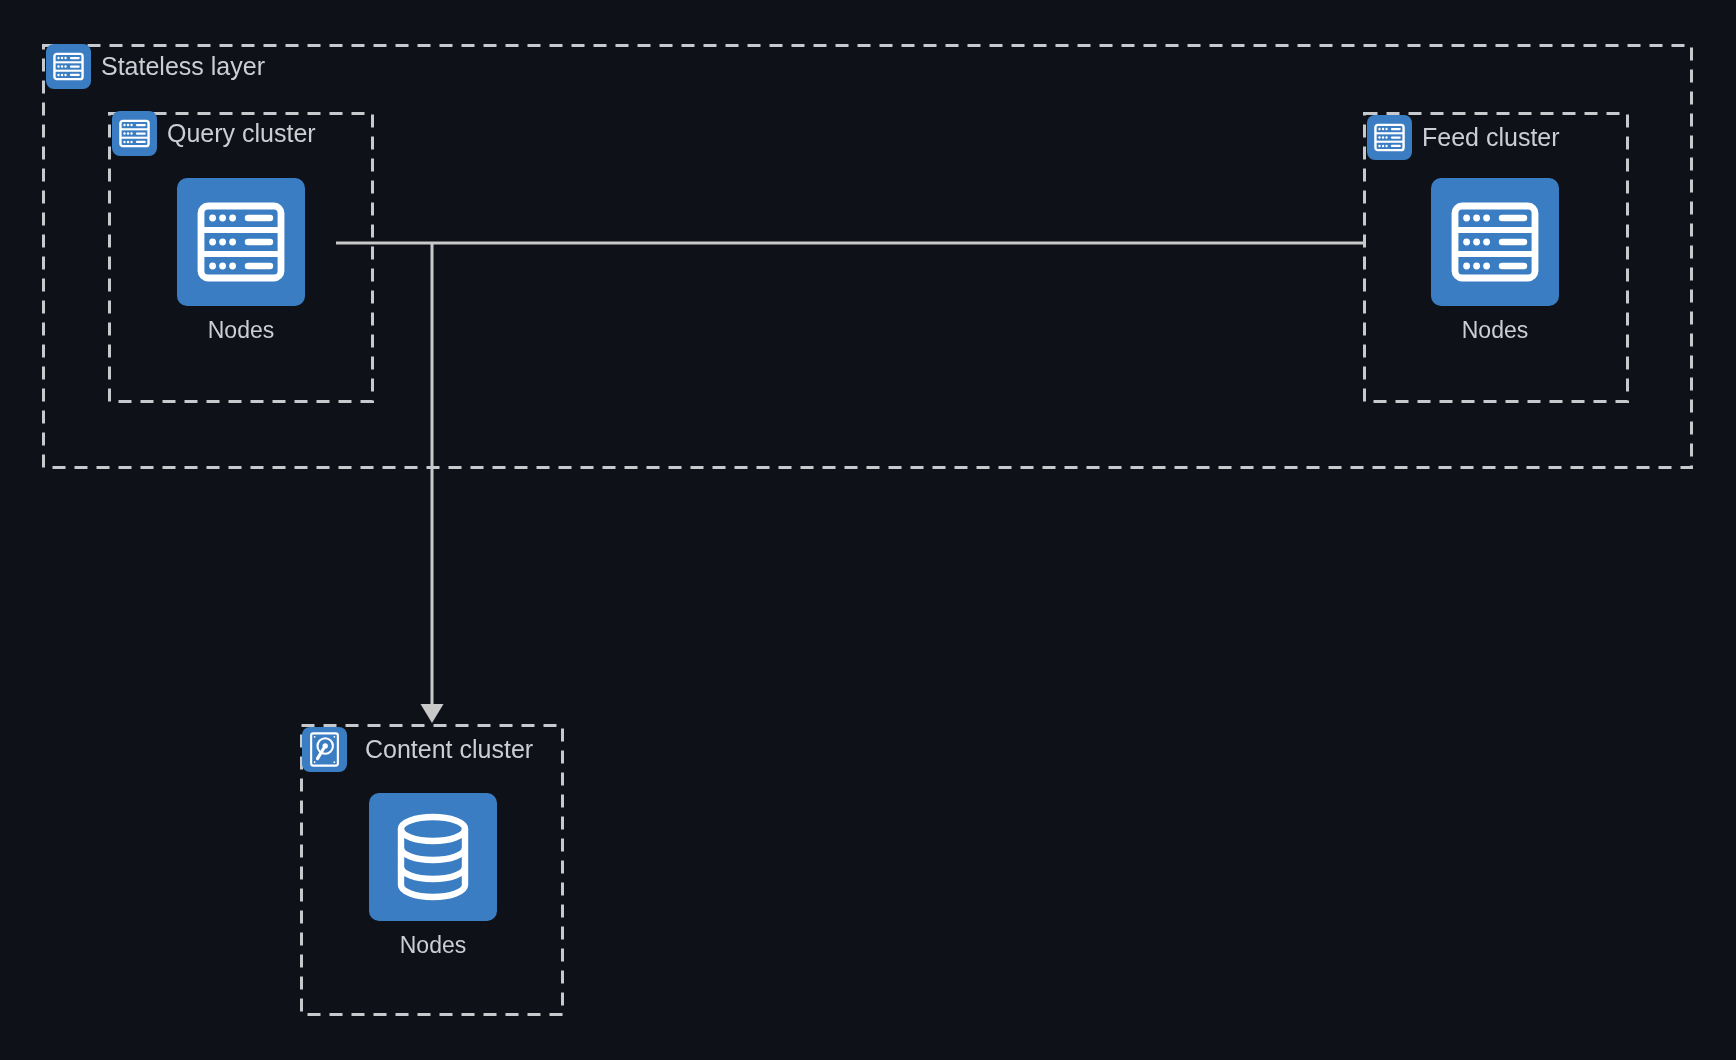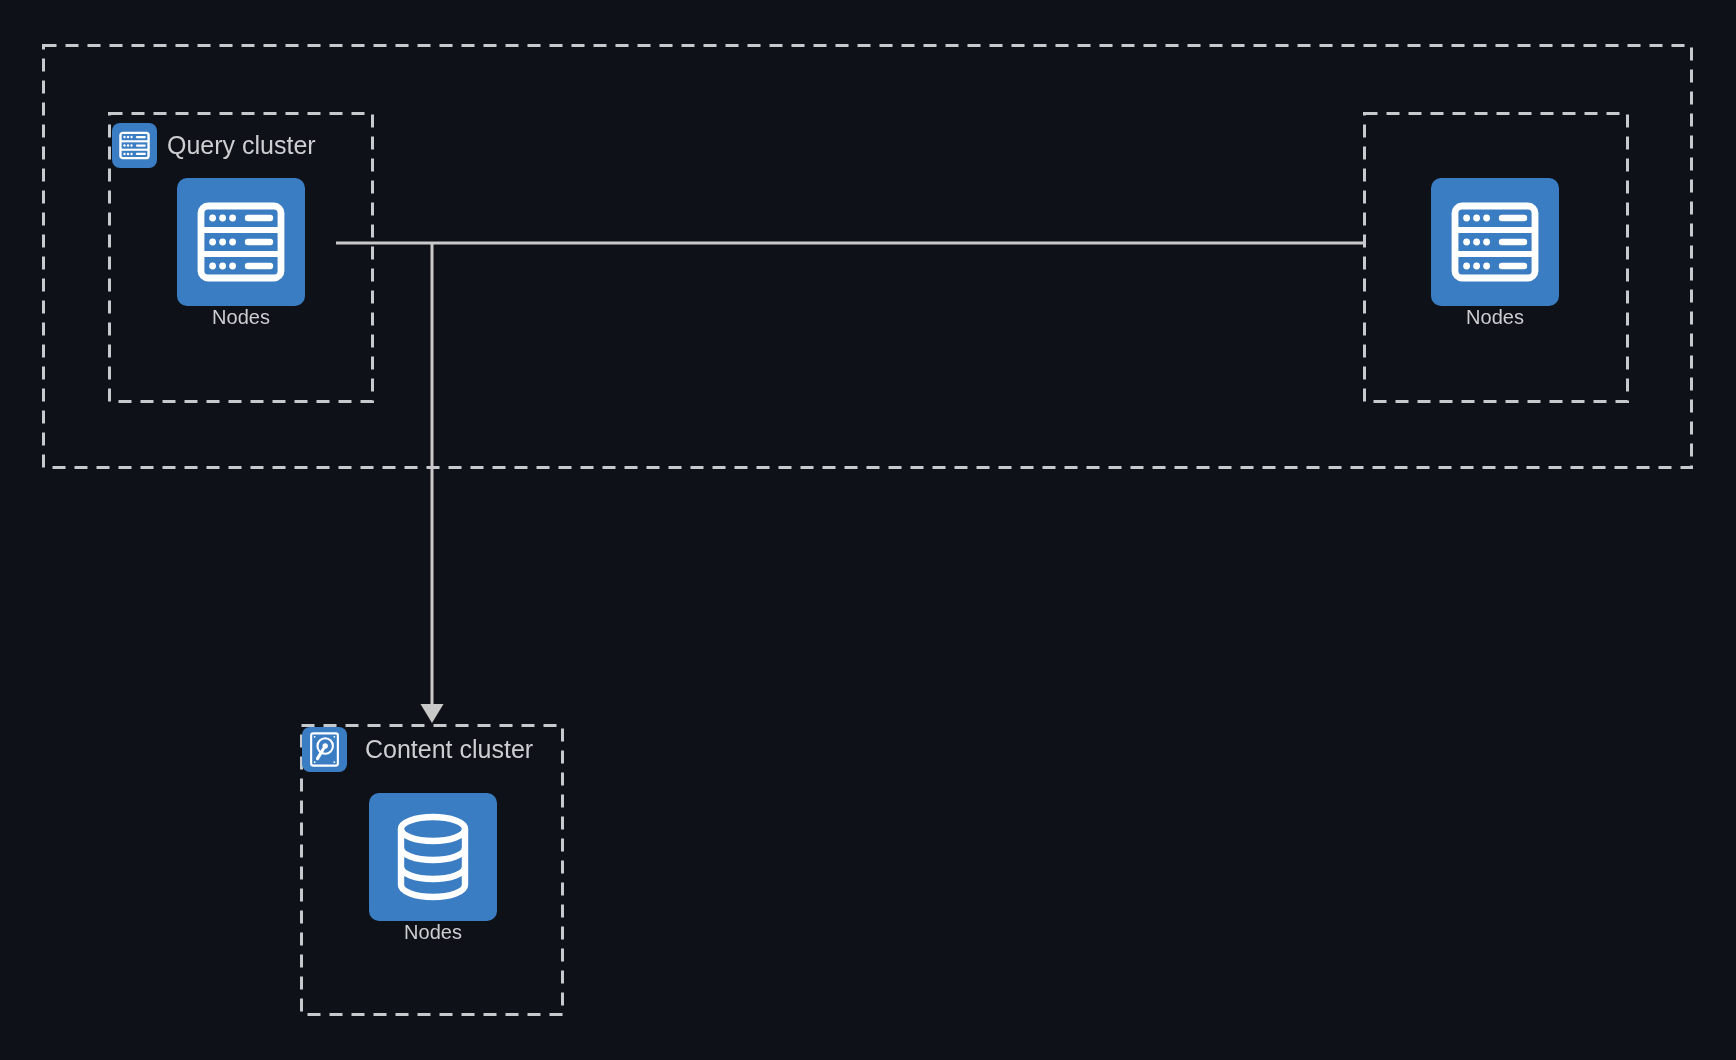--- a/index.html
+++ b/index.html
@@ -20,21 +20,21 @@
   }
   .badge svg { width:45px; height:45px; display:block; }
   .lbl { color:#ccced2; font-size:25px; line-height:1.1; white-space:nowrap; }
 
   .node { position:absolute; width:128px; text-align:center; z-index:3; }
   .node-icon {
     width:128px; height:128px; background:#3b7dc2; border-radius:10px;
     display:flex; align-items:center; justify-content:center;
   }
   .node-icon svg { width:128px; height:128px; display:block; }
-  .node-label { color:#ccced2; font-size:20px; }
+  .node-label { margin-top:11px; color:#ccced2; font-size:23px; }
   .defs-hidden { position:absolute; width:0; height:0; overflow:hidden; }
 </style>
 </head>
 <body>
 
 <svg class="defs-hidden" aria-hidden="true">
   <defs>
     <symbol id="ic-server" viewBox="0 0 64 64">
       <rect x="12" y="14" width="40" height="36" rx="3.5" fill="none" stroke="#fff" stroke-width="3.4"></rect>
       <line x1="12" y1="26" x2="52" y2="26" stroke="#fff" stroke-width="3"></line>
@@ -84,39 +84,55 @@
   <svg class="overlay" width="1736" height="1060" viewBox="0 0 1736 1060">
     <rect class="dashed-box" x="43.5" y="45.5" width="1648" height="422"></rect>
     <rect class="dashed-box" x="109.5" y="113.5" width="263" height="288"></rect>
     <rect class="dashed-box" x="1364.5" y="113.5" width="263" height="288"></rect>
     <rect class="dashed-box" x="301.5" y="725.5" width="261" height="289"></rect>
     <line class="edge" x1="336" y1="243" x2="1363" y2="243"></line>
     <line class="edge" x1="432" y1="243" x2="432" y2="705"></line>
     <polygon class="edge-head" points="420.5,704 443.5,704 432,723"></polygon>
   </svg>
 
+  <div class="cluster-label" style="left:46px; top:44px;">
+    <span class="badge">
+      <svg viewBox="0 0 64 64">
+          <use href="#ic-server"></use>
+        </svg>
+    </span>
+    <span class="lbl">Stateless layer</span>
+  </div>
 
-  <div class="cluster-label" style="left:112px; top:123px;">
+  <div class="cluster-label" style="left:112px; top:111px;">
     <span class="badge">
       <svg viewBox="0 0 64 64">
           <use href="#ic-server"></use>
         </svg>
     </span>
     <span class="lbl">Query cluster</span>
   </div>
 
   <div class="node" style="left:177px; top:178px;">
     <div class="node-icon">
       <svg viewBox="0 0 64 64">
           <use href="#ic-server"></use>
         </svg>
     </div>
     <div class="node-label">Nodes</div>
   </div>
 
+  <div class="cluster-label" style="left:1367px; top:115px;">
+    <span class="badge">
+      <svg viewBox="0 0 64 64">
+          <use href="#ic-server"></use>
+        </svg>
+    </span>
+    <span class="lbl">Feed cluster</span>
+  </div>
 
   <div class="node" style="left:1431px; top:178px;">
     <div class="node-icon">
       <svg viewBox="0 0 64 64">
           <use href="#ic-server"></use>
         </svg>
     </div>
     <div class="node-label">Nodes</div>
   </div>
 

